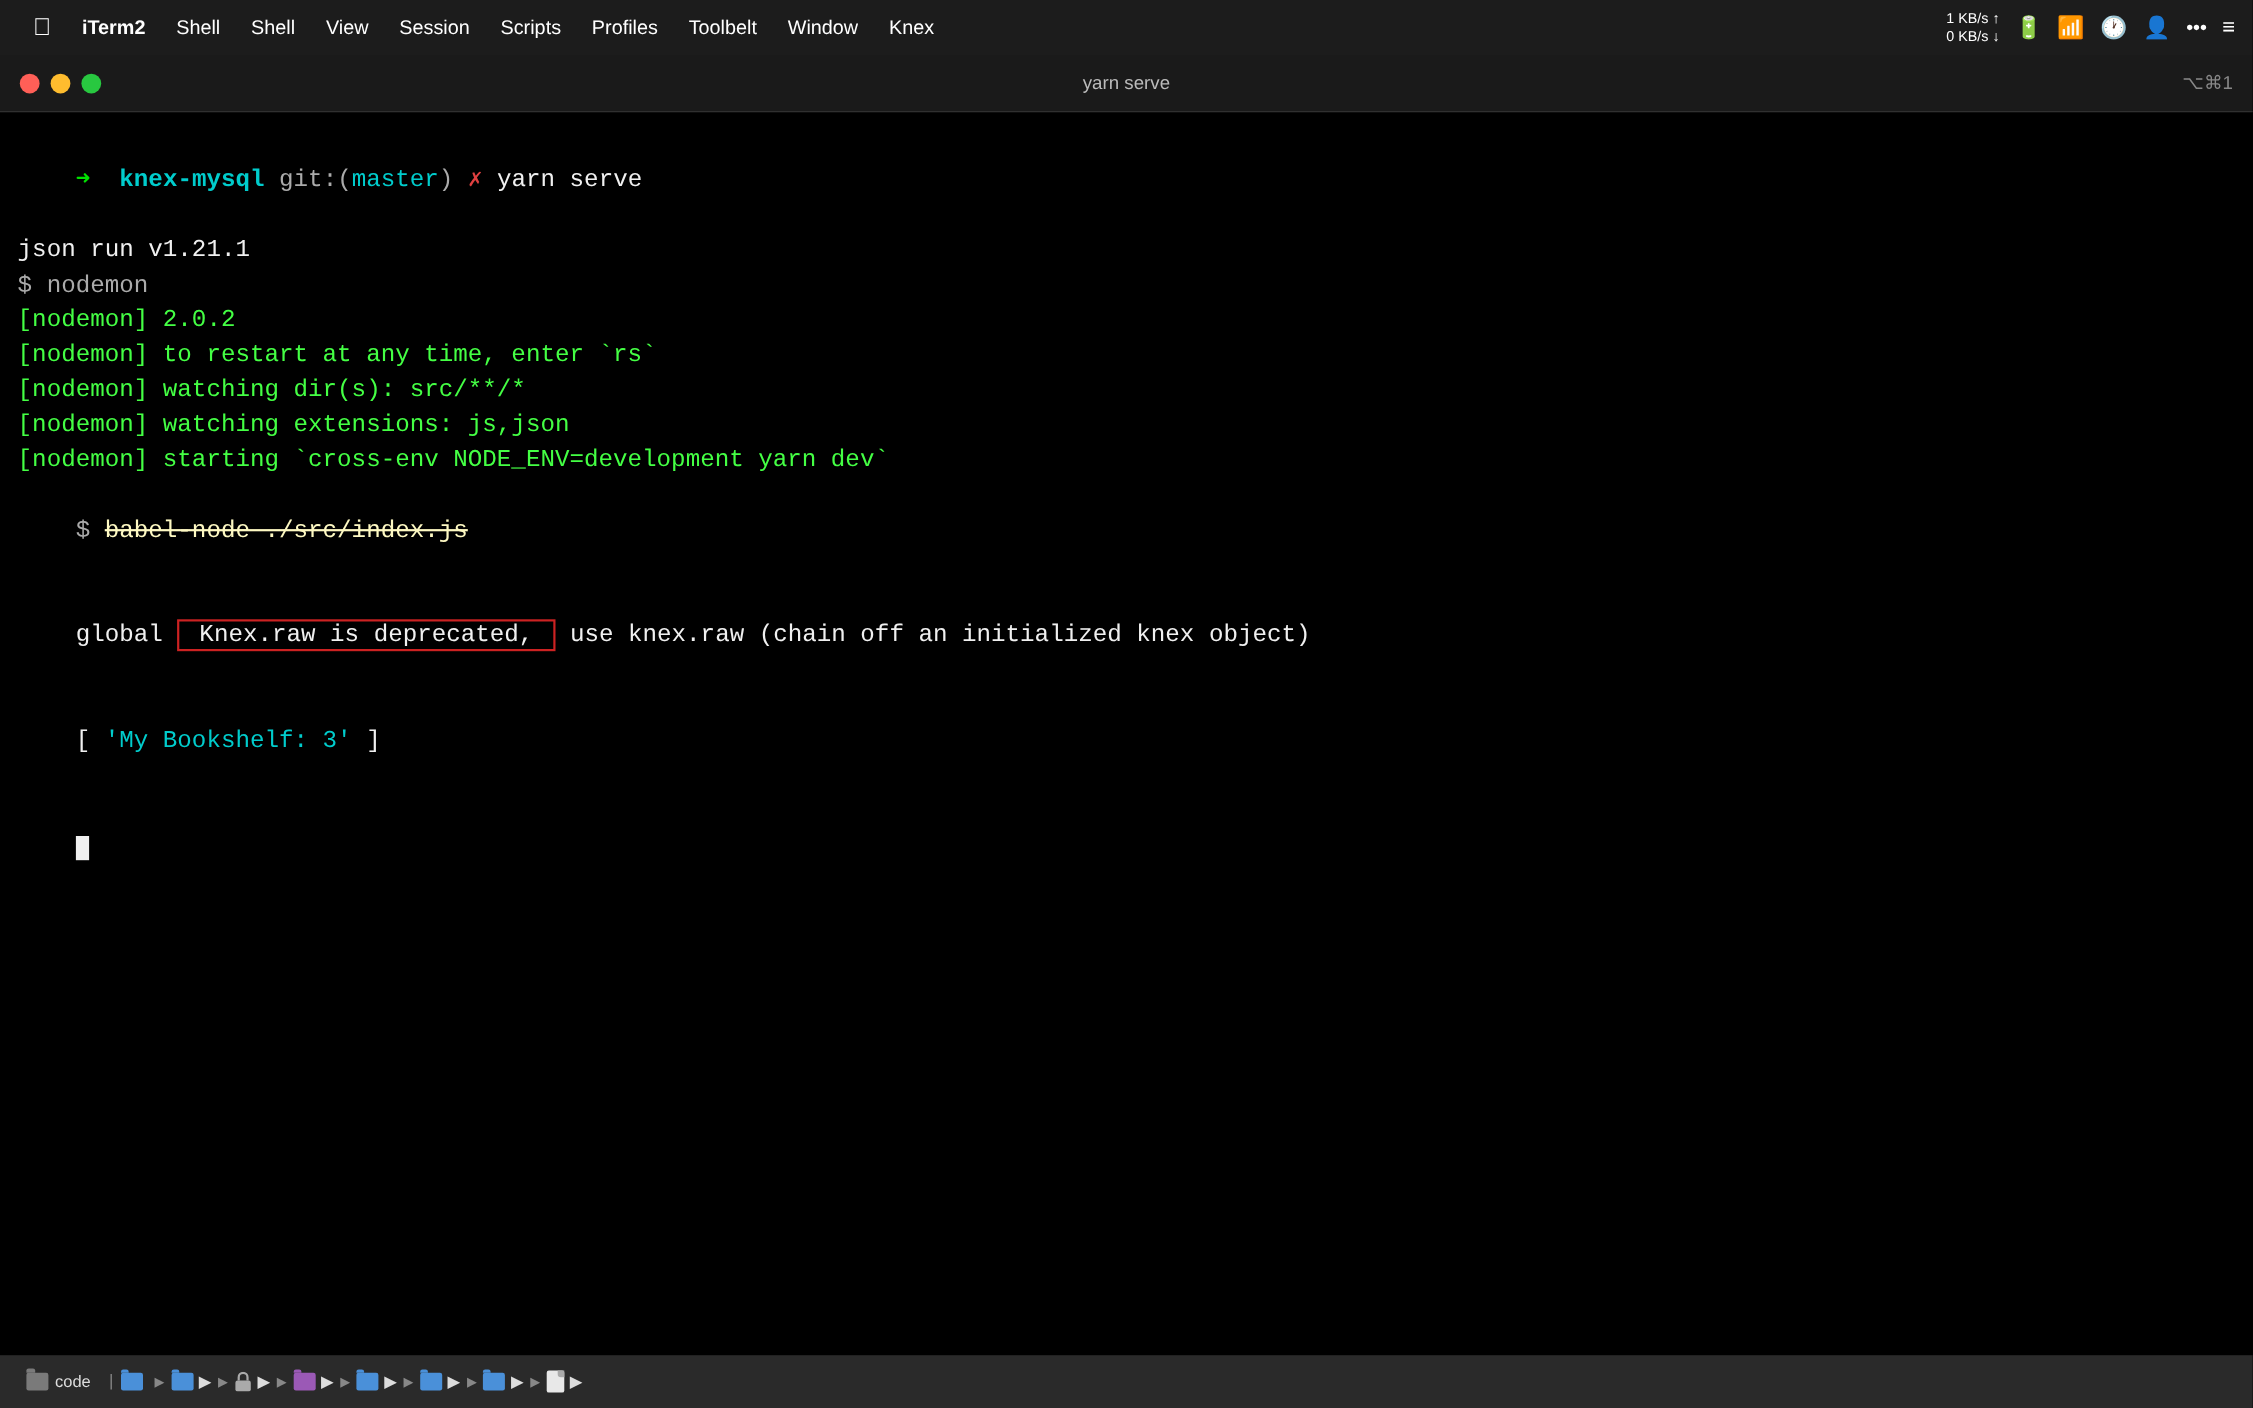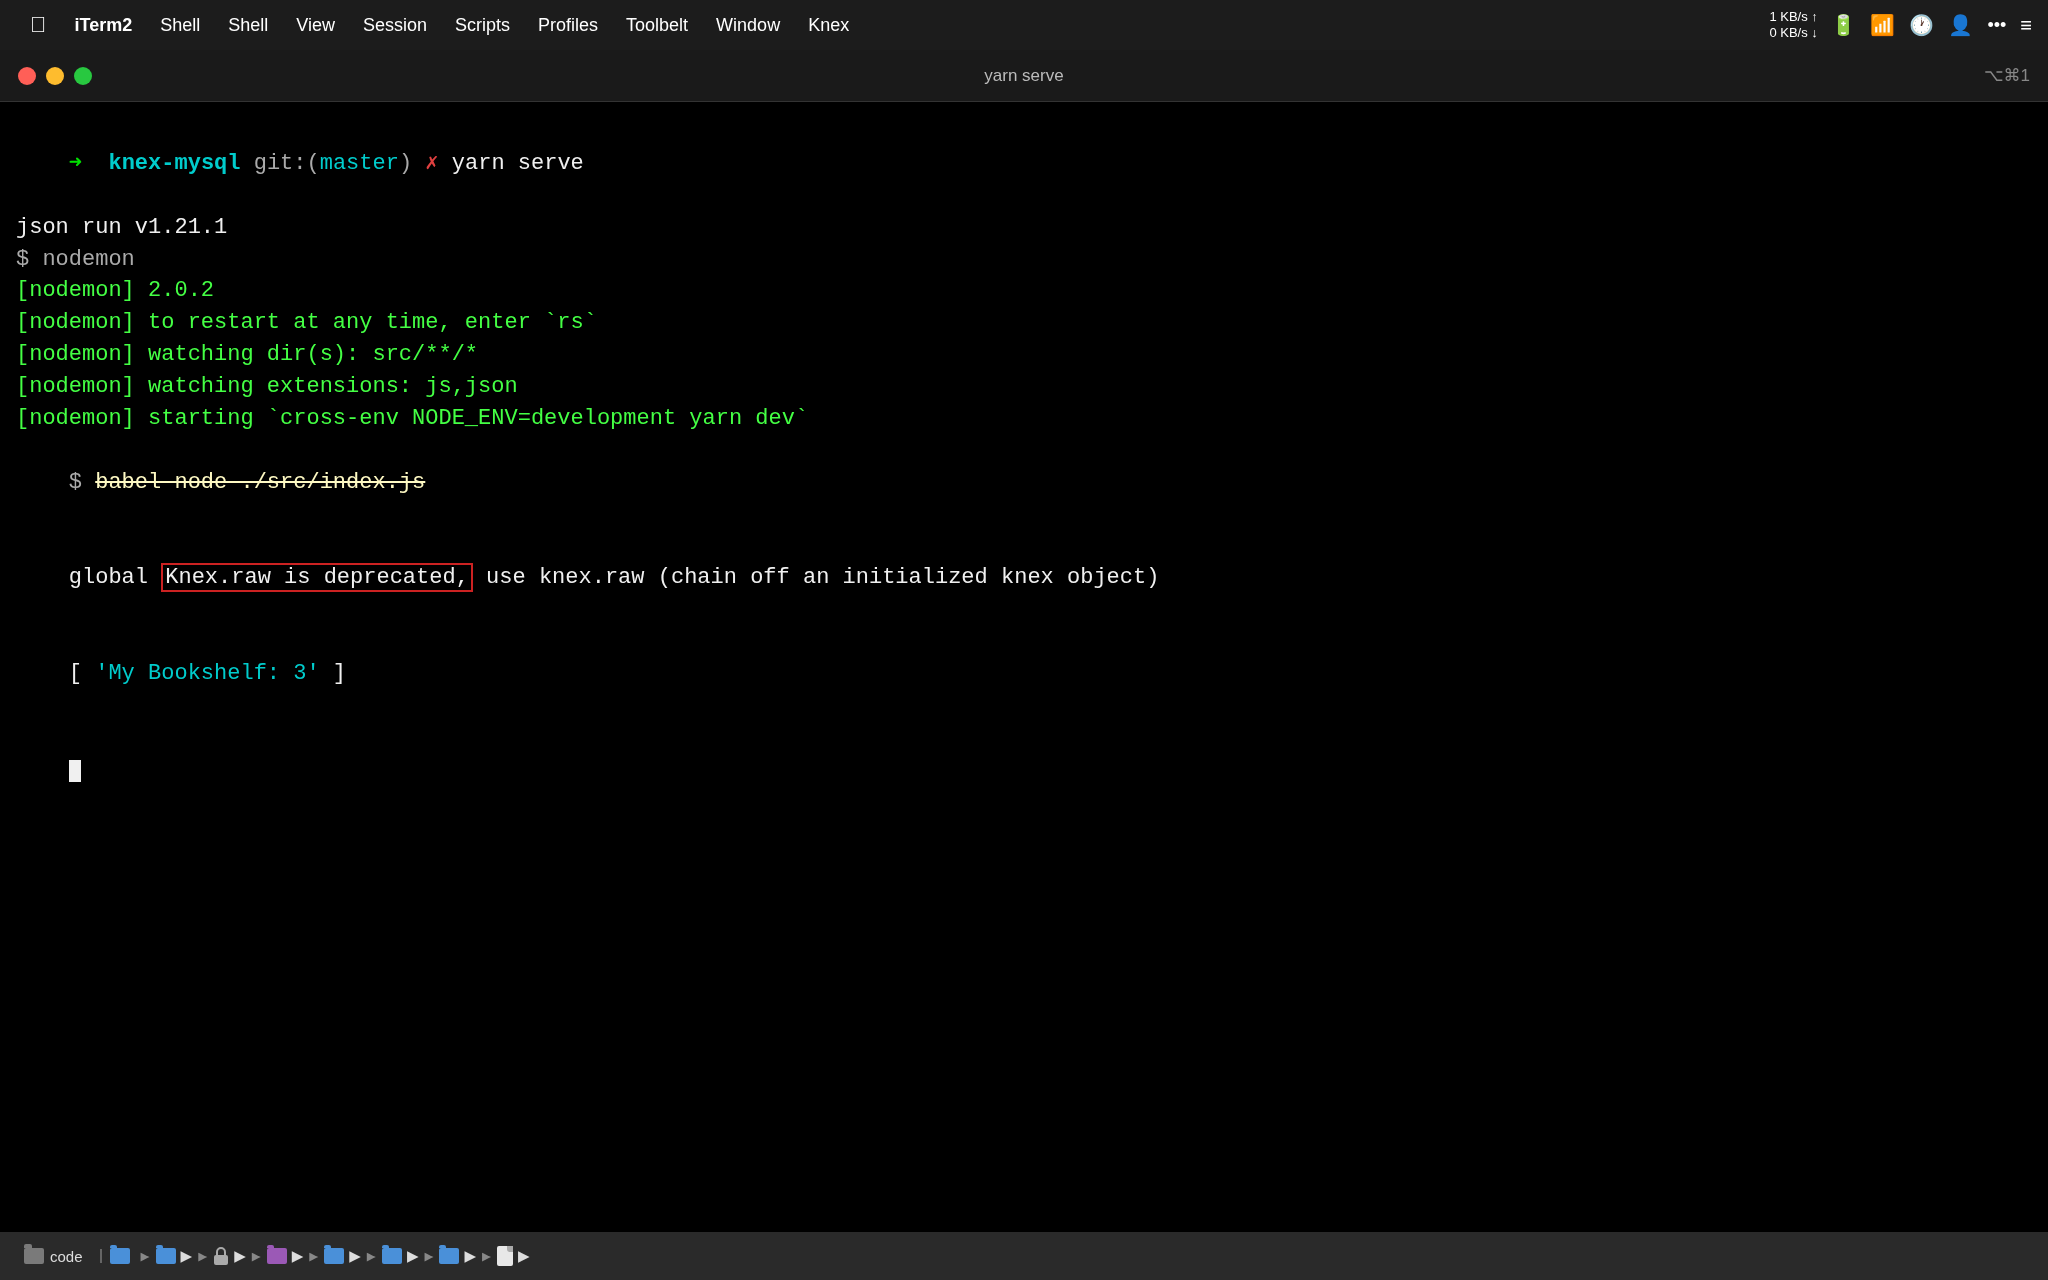--- a/index.html
+++ b/index.html
@@ -108,21 +108,21 @@
     .prompt-dir { color: #00cccc; font-weight: bold; }
     .prompt-git { color: #aaaaaa; }
     .prompt-branch { color: #00cccc; }
     .prompt-x { color: #e04040; }
     .prompt-cmd { color: #f0f0f0; }
 
     .deprecated-box {
       display: inline;
       background: transparent;
       border: 2px solid #cc2222;
-      padding: 0 2px;
+      padding: 0 18px;
       color: #f0f0f0;
     }
 
     .cyan-text { color: #00cccc; }
     .cursor-block {
       display: inline-block;
       width: 12px;
       height: 22px;
       background: #f0f0f0;
       vertical-align: text-bottom;

